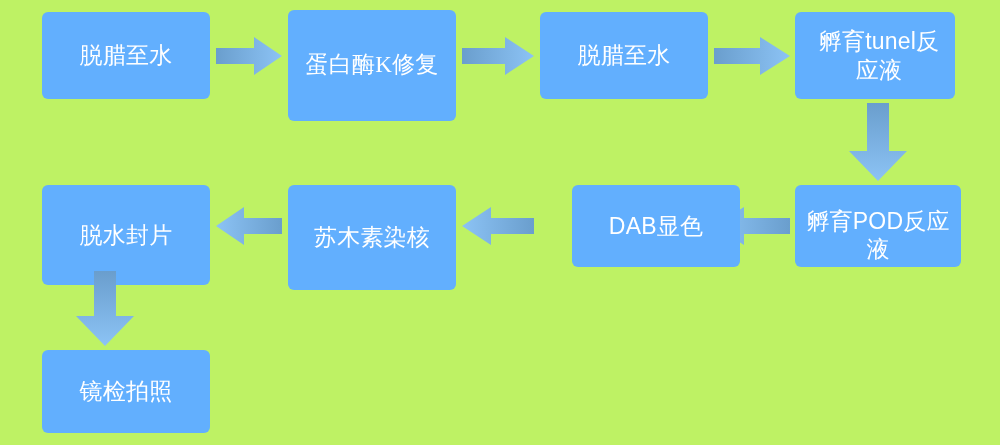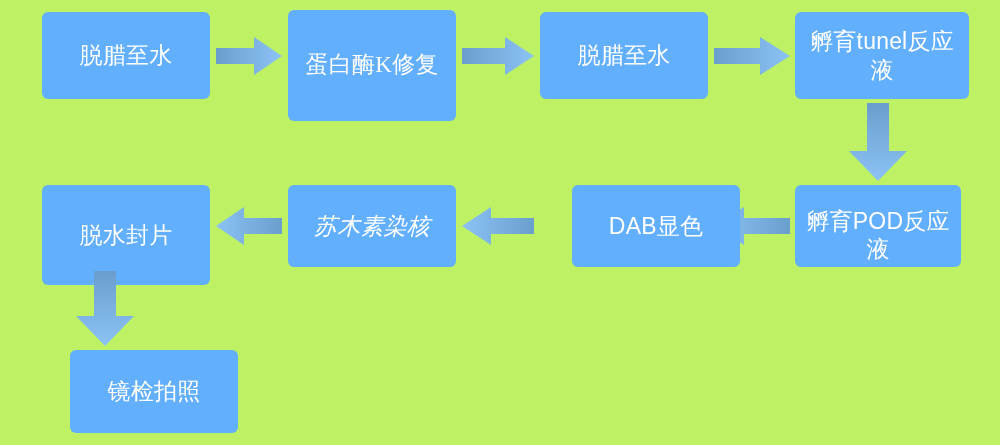--- a/index.html
+++ b/index.html
@@ -92,21 +92,21 @@
       <defs>
         <linearGradient id="gradR3" x1="0" y1="0" x2="1" y2="0">
           <stop offset="0%" stop-color="#6A9ECD"></stop>
           <stop offset="100%" stop-color="#8CC3F5"></stop>
         </linearGradient>
       </defs>
       <polygon points="0,11 46,11 46,0 76,19 46,38 46,27 0,27" fill="url(#gradR3)"></polygon>
     </svg>
   </div>
 
-  <div class="node" style="left:795px; top:12px; width:174px; height:87px;">
+  <div class="node" style="left:795px; top:12px; width:160px; height:87px;padding-left:16px;">
     <span>孵育tunel反应液</span>
   </div>
 
   <div class="arrow" style="left:849px; top:103px; width:58px; height:78px;">
     <svg viewBox="0 0 58 78" preserveAspectRatio="none" aria-hidden="true">
       <defs>
         <linearGradient id="gradD1" x1="0" y1="0" x2="0" y2="1">
           <stop offset="0%" stop-color="#6A9ECD"></stop>
           <stop offset="100%" stop-color="#8CC3F5"></stop>
         </linearGradient>
@@ -140,21 +140,21 @@
       <defs>
         <linearGradient id="gradL2" x1="1" y1="0" x2="0" y2="0">
           <stop offset="0%" stop-color="#6A9ECD"></stop>
           <stop offset="100%" stop-color="#8CC3F5"></stop>
         </linearGradient>
       </defs>
       <polygon points="72,11 29,11 29,0 0,19 29,38 29,27 72,27" fill="url(#gradL2)"></polygon>
     </svg>
   </div>
 
-  <div class="node" style="left:288px; top:185px; width:168px; height:82px;font-style:italic;">
+  <div class="node" style="left:288px; top:185px; width:168px; height:105px;">
     <span>苏木素染核</span>
   </div>
 
   <div class="arrow" style="left:216px; top:207px; width:66px; height:38px;">
     <svg viewBox="0 0 66 38" preserveAspectRatio="none" aria-hidden="true">
       <defs>
         <linearGradient id="gradL3" x1="1" y1="0" x2="0" y2="0">
           <stop offset="0%" stop-color="#6A9ECD"></stop>
           <stop offset="100%" stop-color="#8CC3F5"></stop>
         </linearGradient>
@@ -172,17 +172,17 @@
       <defs>
         <linearGradient id="gradD2" x1="0" y1="0" x2="0" y2="1">
           <stop offset="0%" stop-color="#6A9ECD"></stop>
           <stop offset="100%" stop-color="#8CC3F5"></stop>
         </linearGradient>
       </defs>
       <polygon points="18,0 40,0 40,45 58,45 29,75 0,45 18,45" fill="url(#gradD2)"></polygon>
     </svg>
   </div>
 
-  <div class="node" style="left:42px; top:350px; width:168px; height:83px;margin-left:28px;">
+  <div class="node" style="left:42px; top:350px; width:168px; height:83px;">
     <span>镜检拍照</span>
   </div>
 
 </div>
 
 </body></html>

